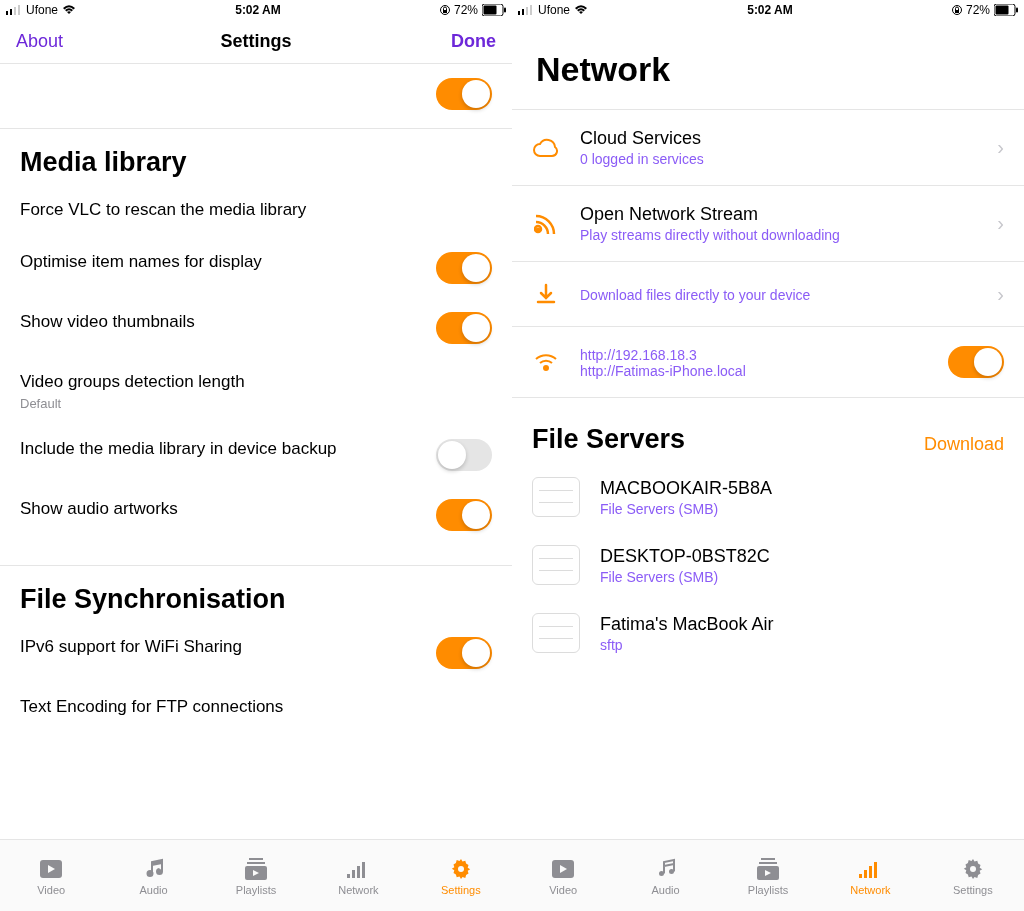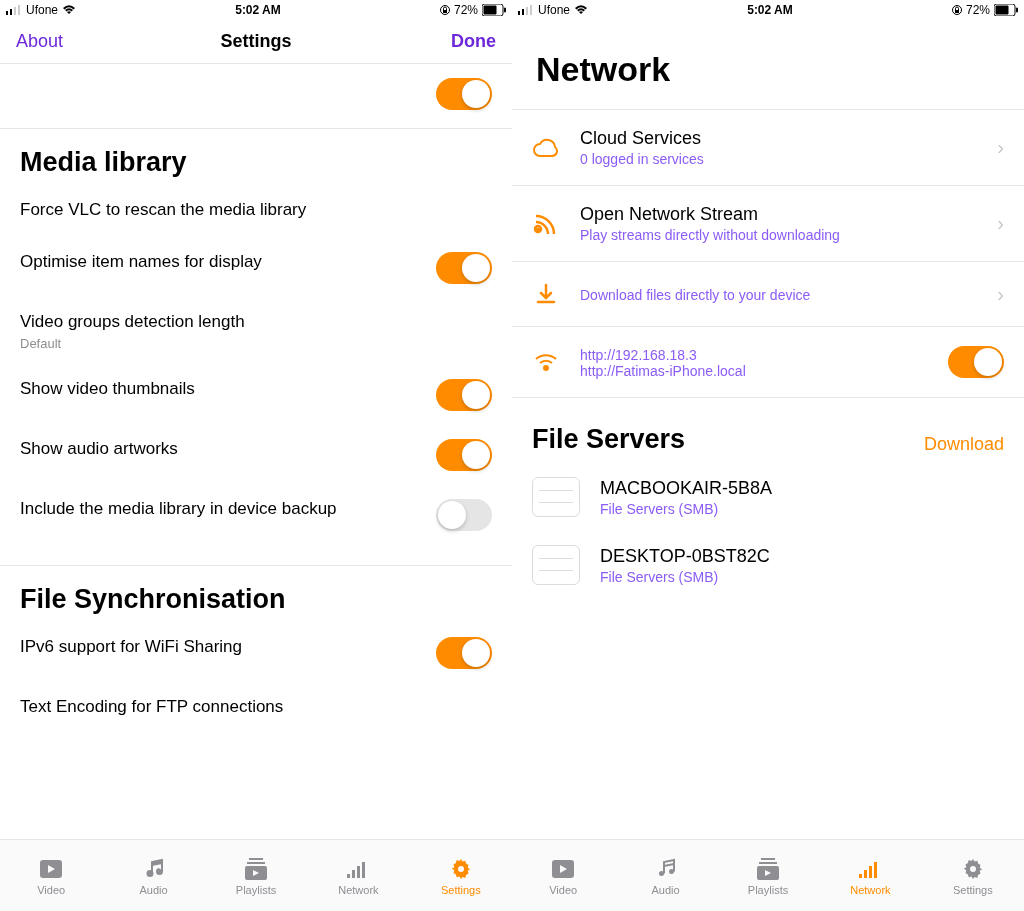--- a/index.html
+++ b/index.html
@@ -246,38 +246,38 @@
 
     <div class="row">
       <div class="row-label">Force VLC to rescan the media library</div>
     </div>
 
     <div class="row">
       <div class="row-label">Optimise item names for display</div>
       <div class="toggle on"></div>
     </div>
 
+    <div class="row">
+      <div class="row-label">Show video thumbnails</div>
+      <div class="toggle on"></div>
+    </div>
+
     <div class="row" style="flex-direction:column;align-items:flex-start;gap:2px">
       <div class="row-label">Video groups detection length</div>
       <div class="row-sub">Default</div>
     </div>
 
     <div class="row">
-      <div class="row-label">Show video thumbnails</div>
-      <div class="toggle on"></div>
+      <div class="row-label">Include the media library in device backup</div>
+      <div class="toggle off"></div>
     </div>
 
     <div class="row">
       <div class="row-label">Show audio artworks</div>
       <div class="toggle on"></div>
-    </div>
-
-    <div class="row">
-      <div class="row-label">Include the media library in device backup</div>
-      <div class="toggle off"></div>
     </div>
 
     <div class="divider wide" style="margin-top:20px"></div>
 
     <div class="section-header">File Synchronisation</div>
 
     <div class="row">
       <div class="row-label">IPv6 support for WiFi Sharing</div>
       <div class="toggle on"></div>
     </div>
@@ -450,20 +450,27 @@
     </div>
 
     <div class="server-row">
       <div class="server-icon"></div>
       <div class="net-text">
         <div class="net-title">DESKTOP-0BST82C</div>
         <div class="net-sub">File Servers (SMB)</div>
       </div>
     </div>
 
+    <div class="server-row">
+      <div class="server-icon"></div>
+      <div class="net-text">
+        <div class="net-title">Fatima's MacBook Air</div>
+        <div class="net-sub">sftp</div>
+      </div>
+    </div>
   </div>
 
   <div class="tab-bar">
     <div class="tab">
       <div class="tab-icon">
           <svg width="24" height="20" viewBox="0 0 24 20">
             <rect x="1" y="1" width="22" height="18" rx="3" fill="#8e8e93"></rect>
             <polygon points="9,6 9,14 16,10" fill="#fafafa"></polygon>
           </svg>
         </div>

